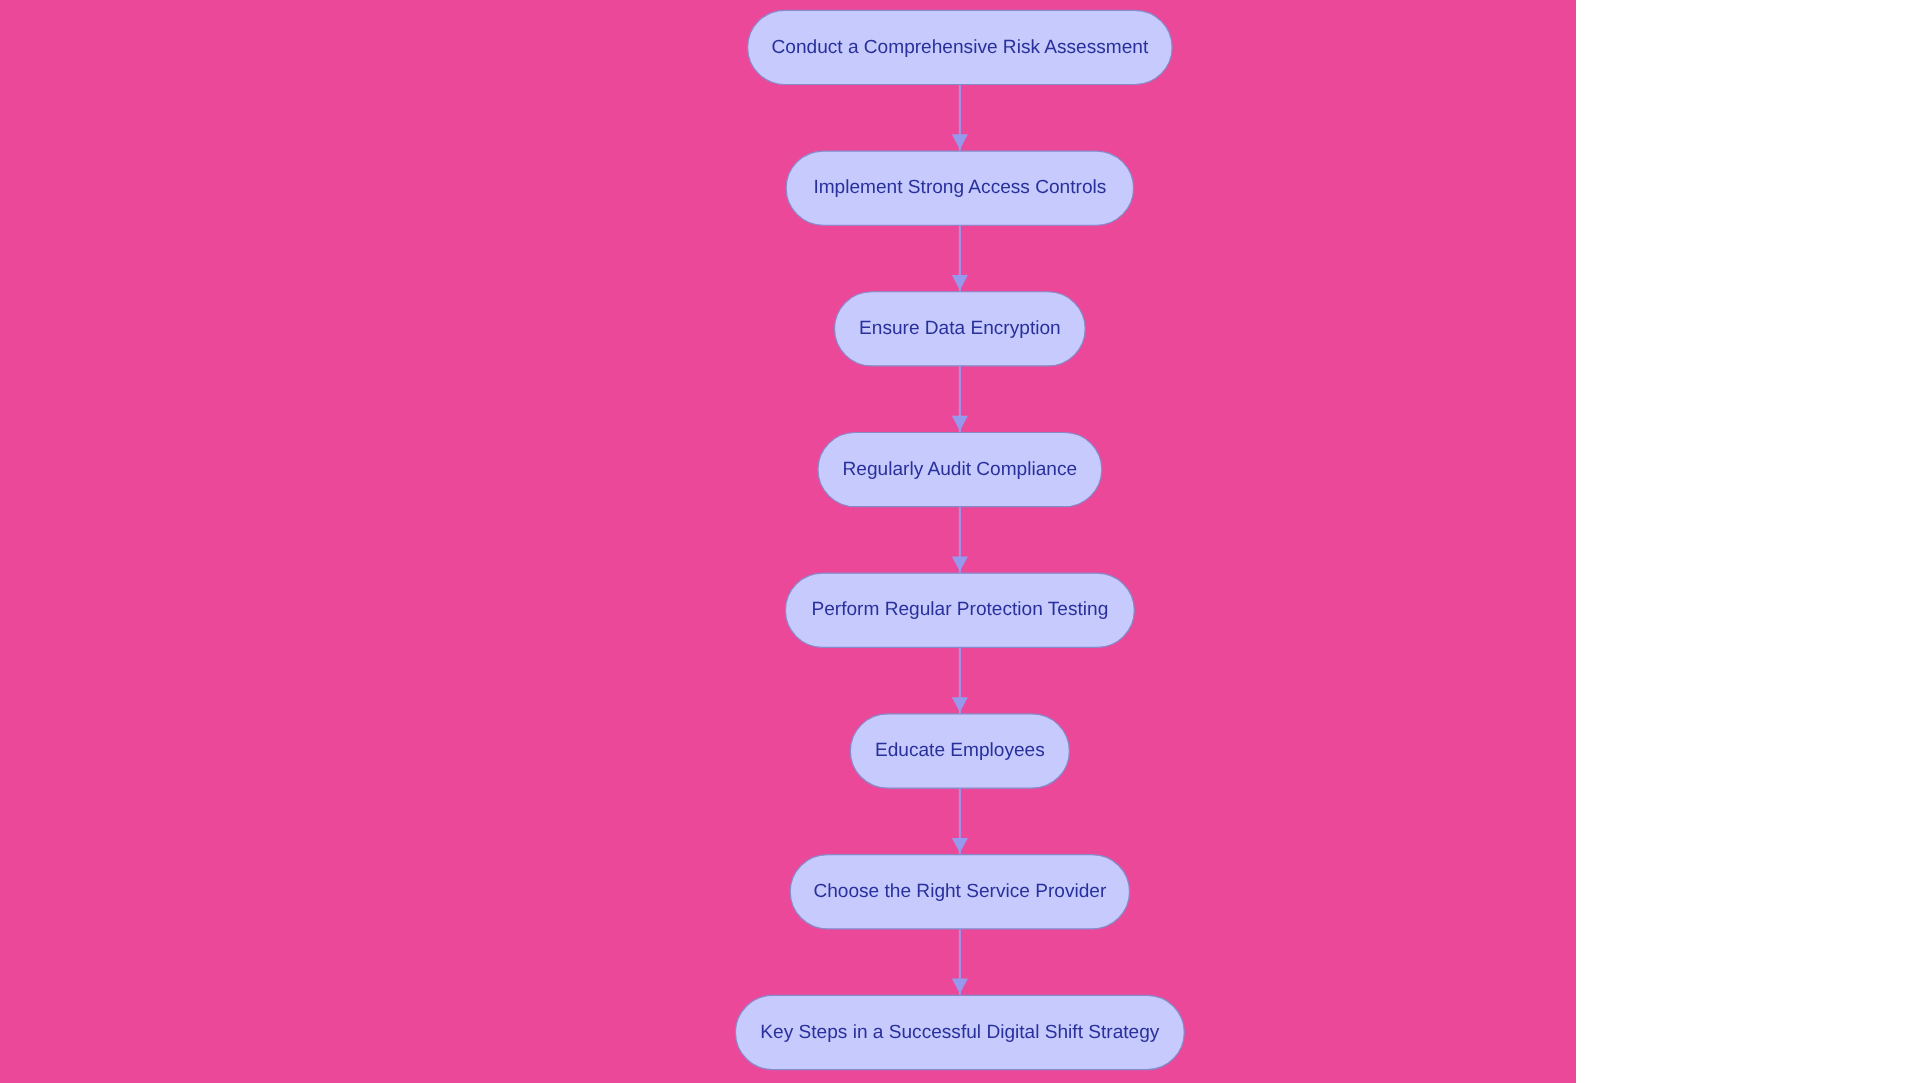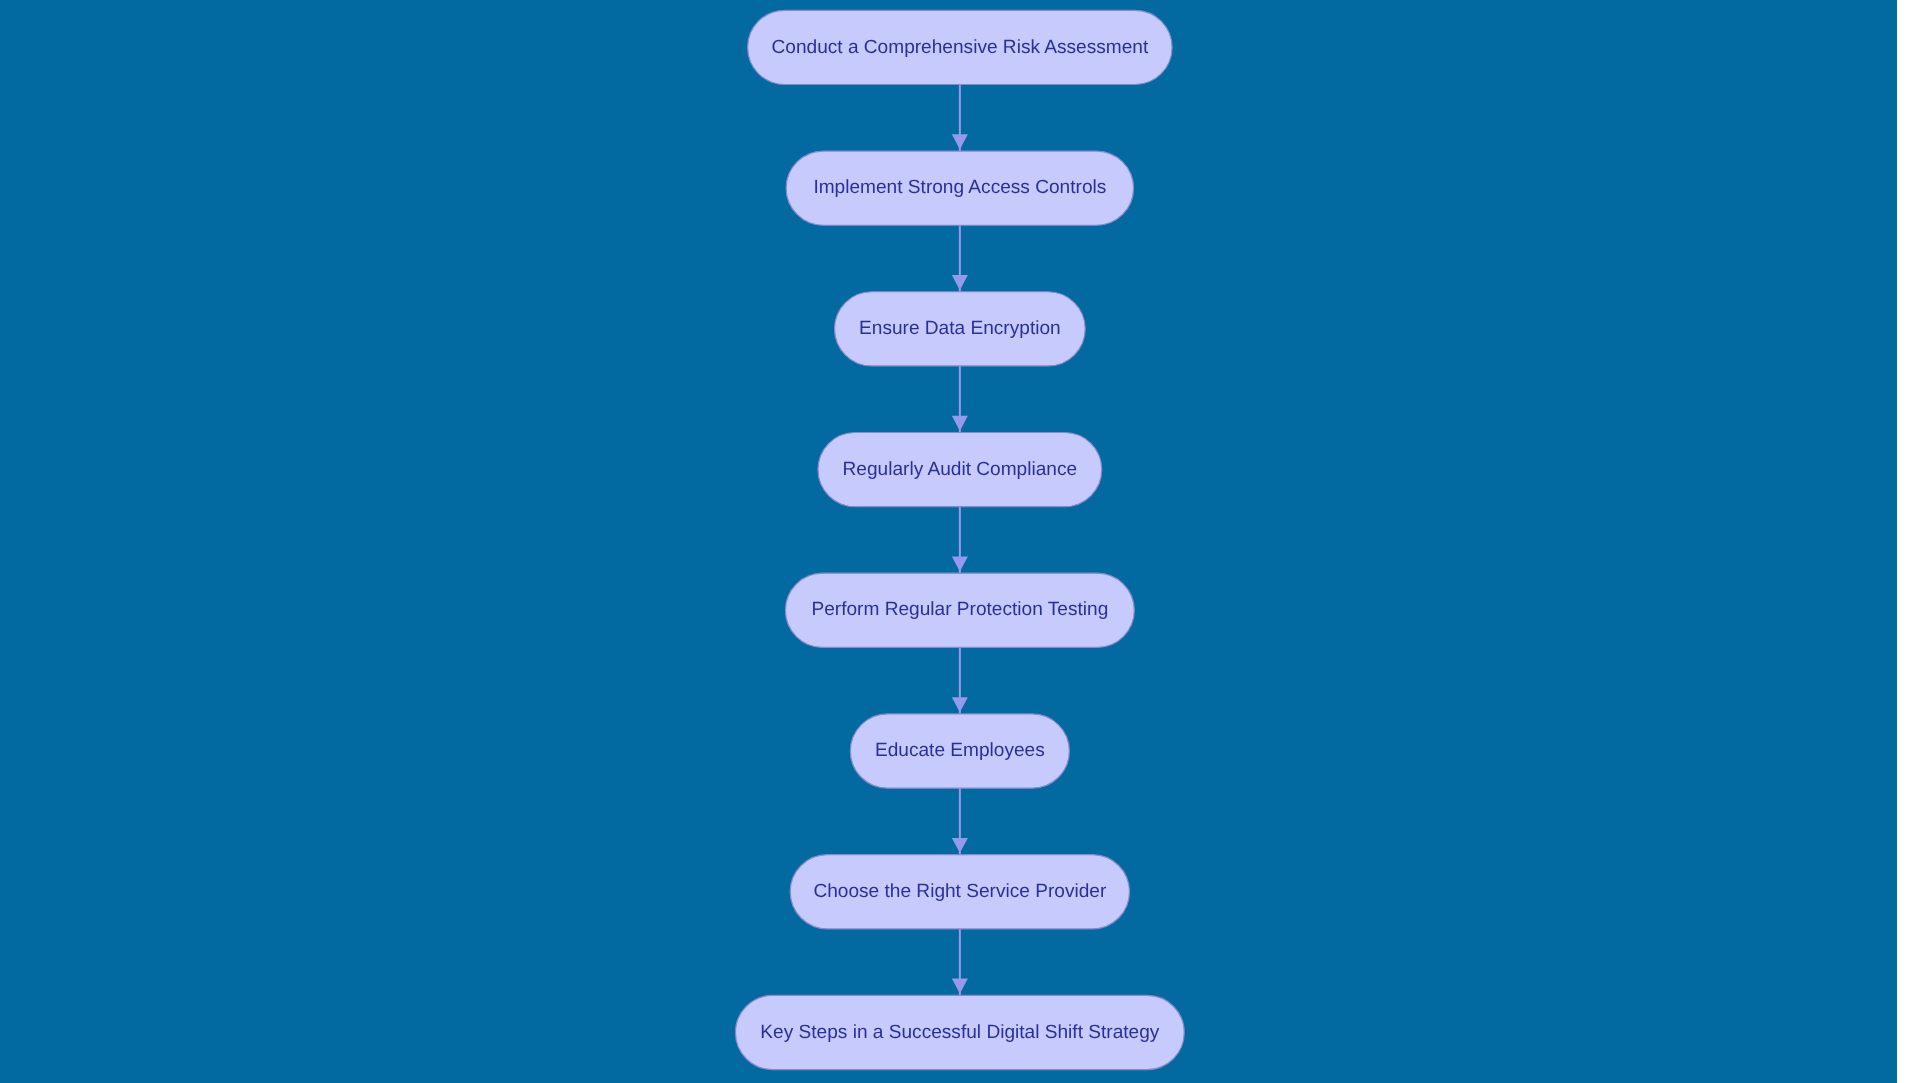--- a/index.html
+++ b/index.html
@@ -2,21 +2,21 @@
 <html><head>
 <meta charset="utf-8">
 <title>Key Steps in a Successful Digital Shift Strategy</title>
 <style>
   html, body { margin:0; padding:0; background:#ffffff; }
   body {
     width:1920px; height:1083px; overflow:hidden;
     font-family:"Liberation Sans", sans-serif;
     -webkit-font-smoothing:antialiased;
   }
-  #flowchart { position:relative; width:1897px; height:1083px; background:#0369a1;text-align:right; }
+  #flowchart { position:relative; width:1576px; height:1083px; background:#ec4899;text-align:right; }
   svg.flow { position:absolute; left:0; top:0; width:1920px; height:1083px; display:block; }
   .node-shape { }
   .node-label {
     font-family:"Liberation Sans", sans-serif;
     font-size:19.1px;
     text-rendering:geometricPrecision;
     -webkit-font-smoothing:antialiased;
     transform:translateZ(0);
   }
   .edge-line { fill:none; }

